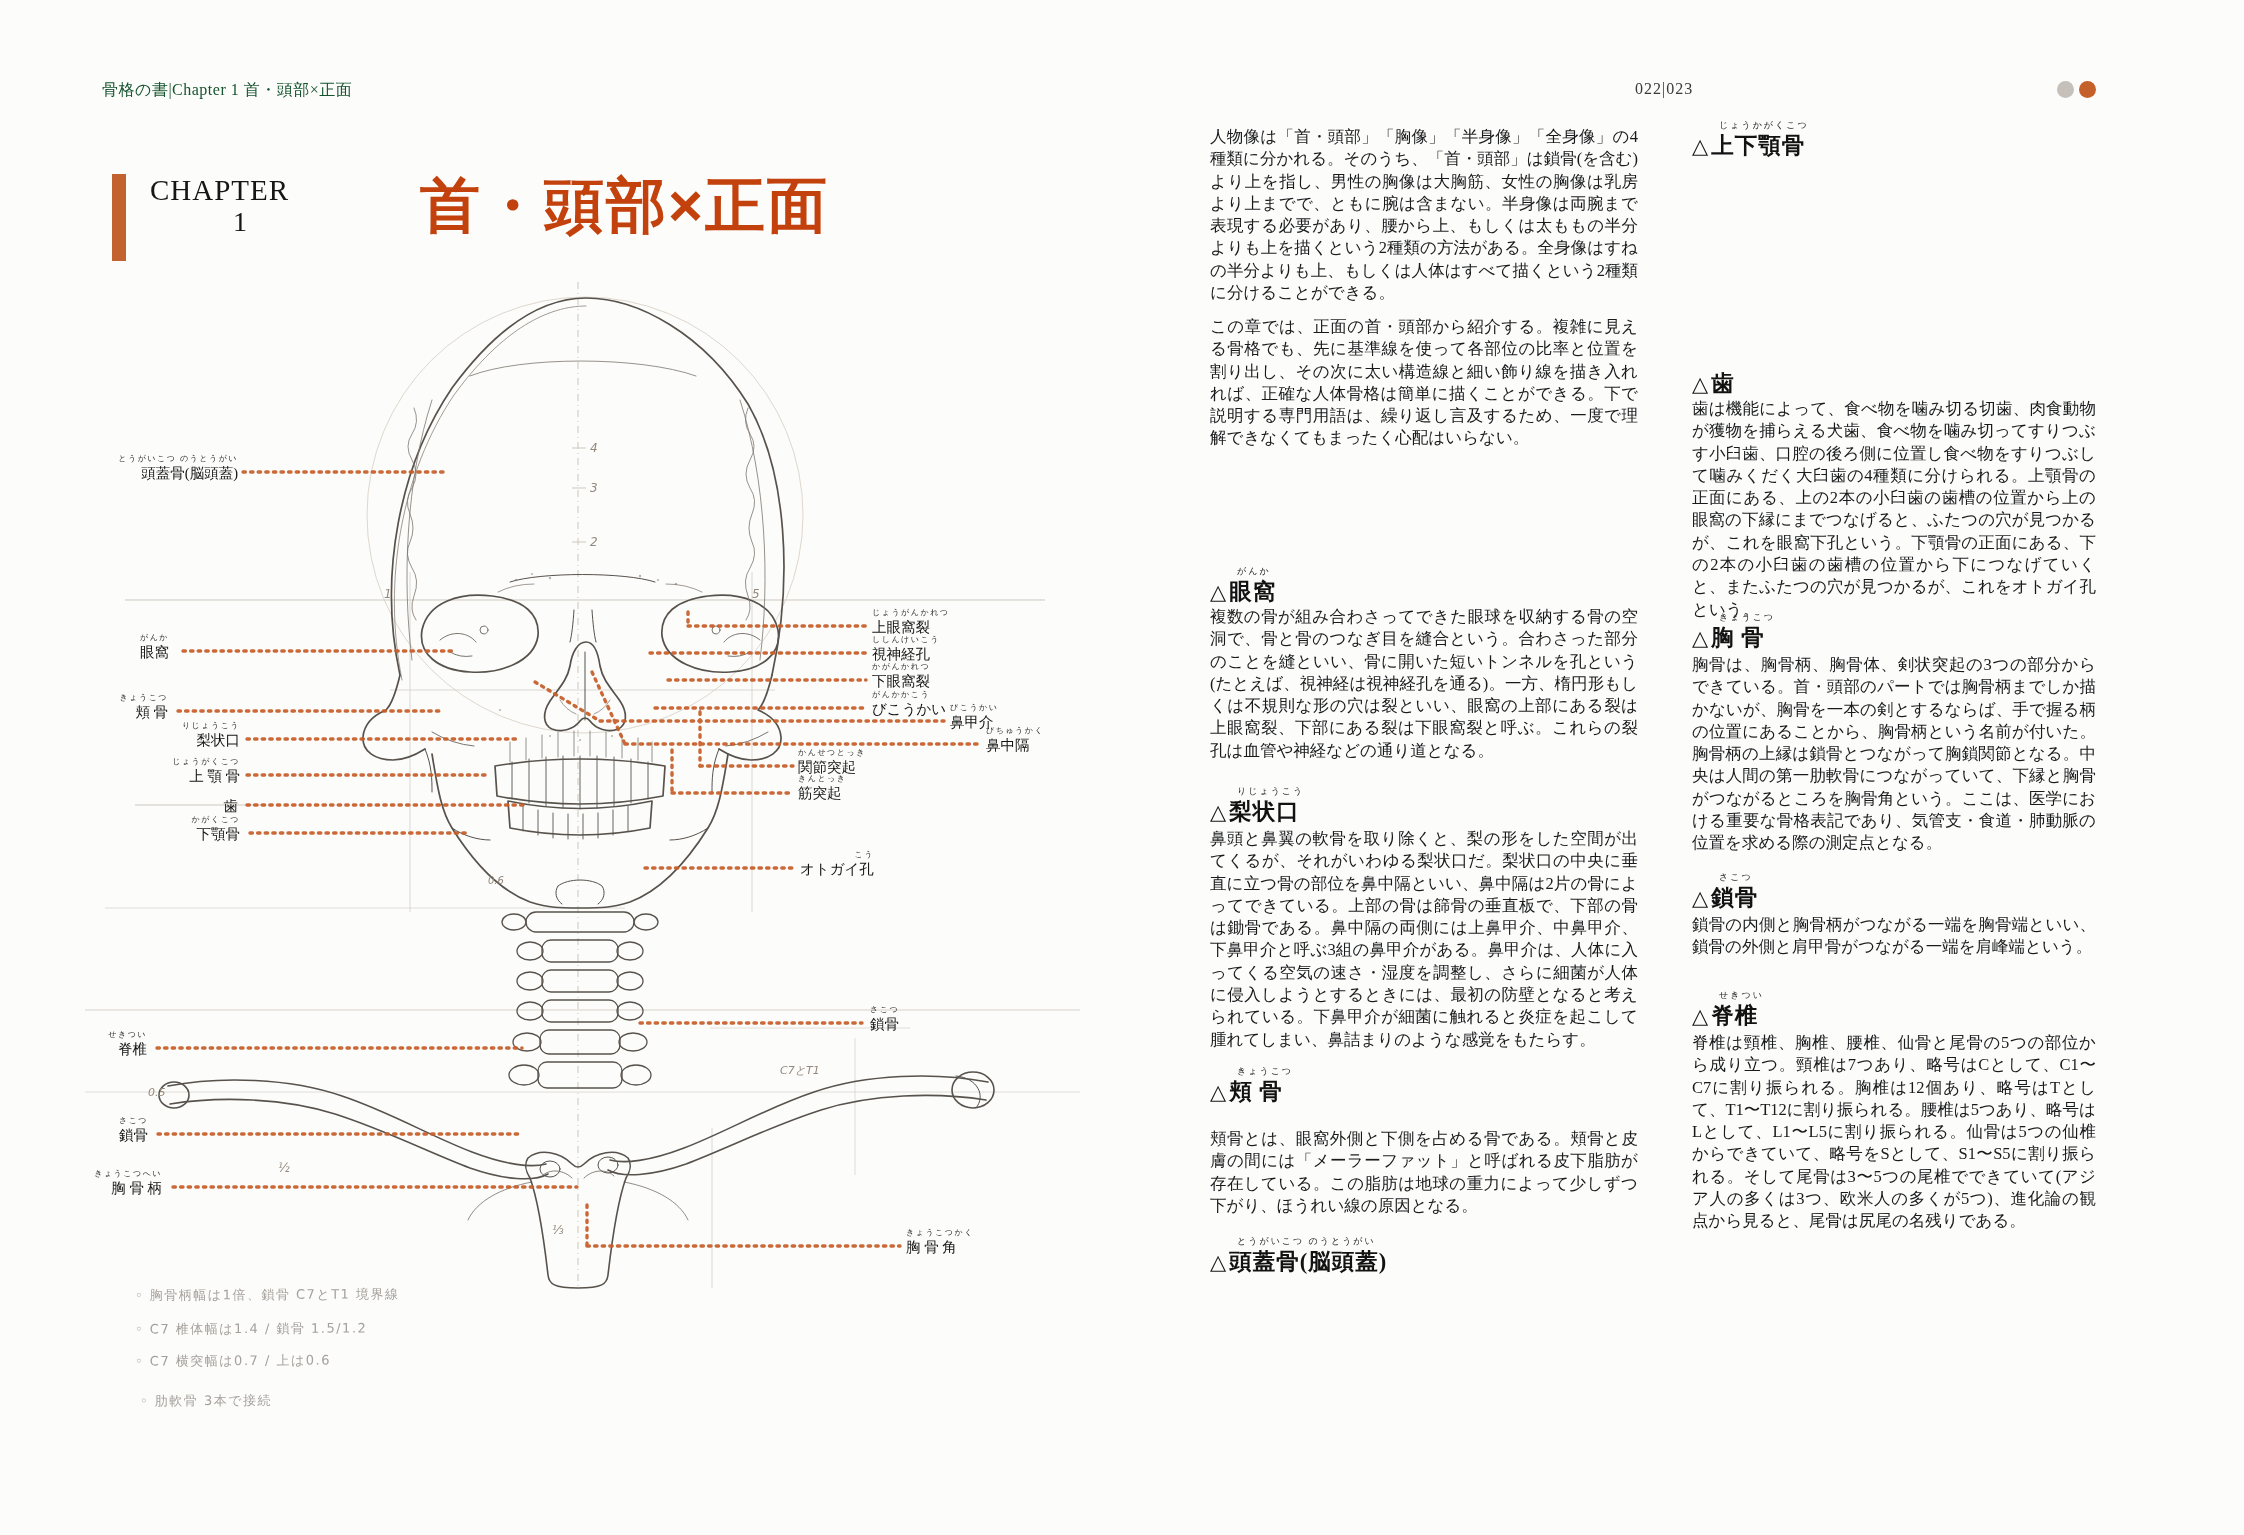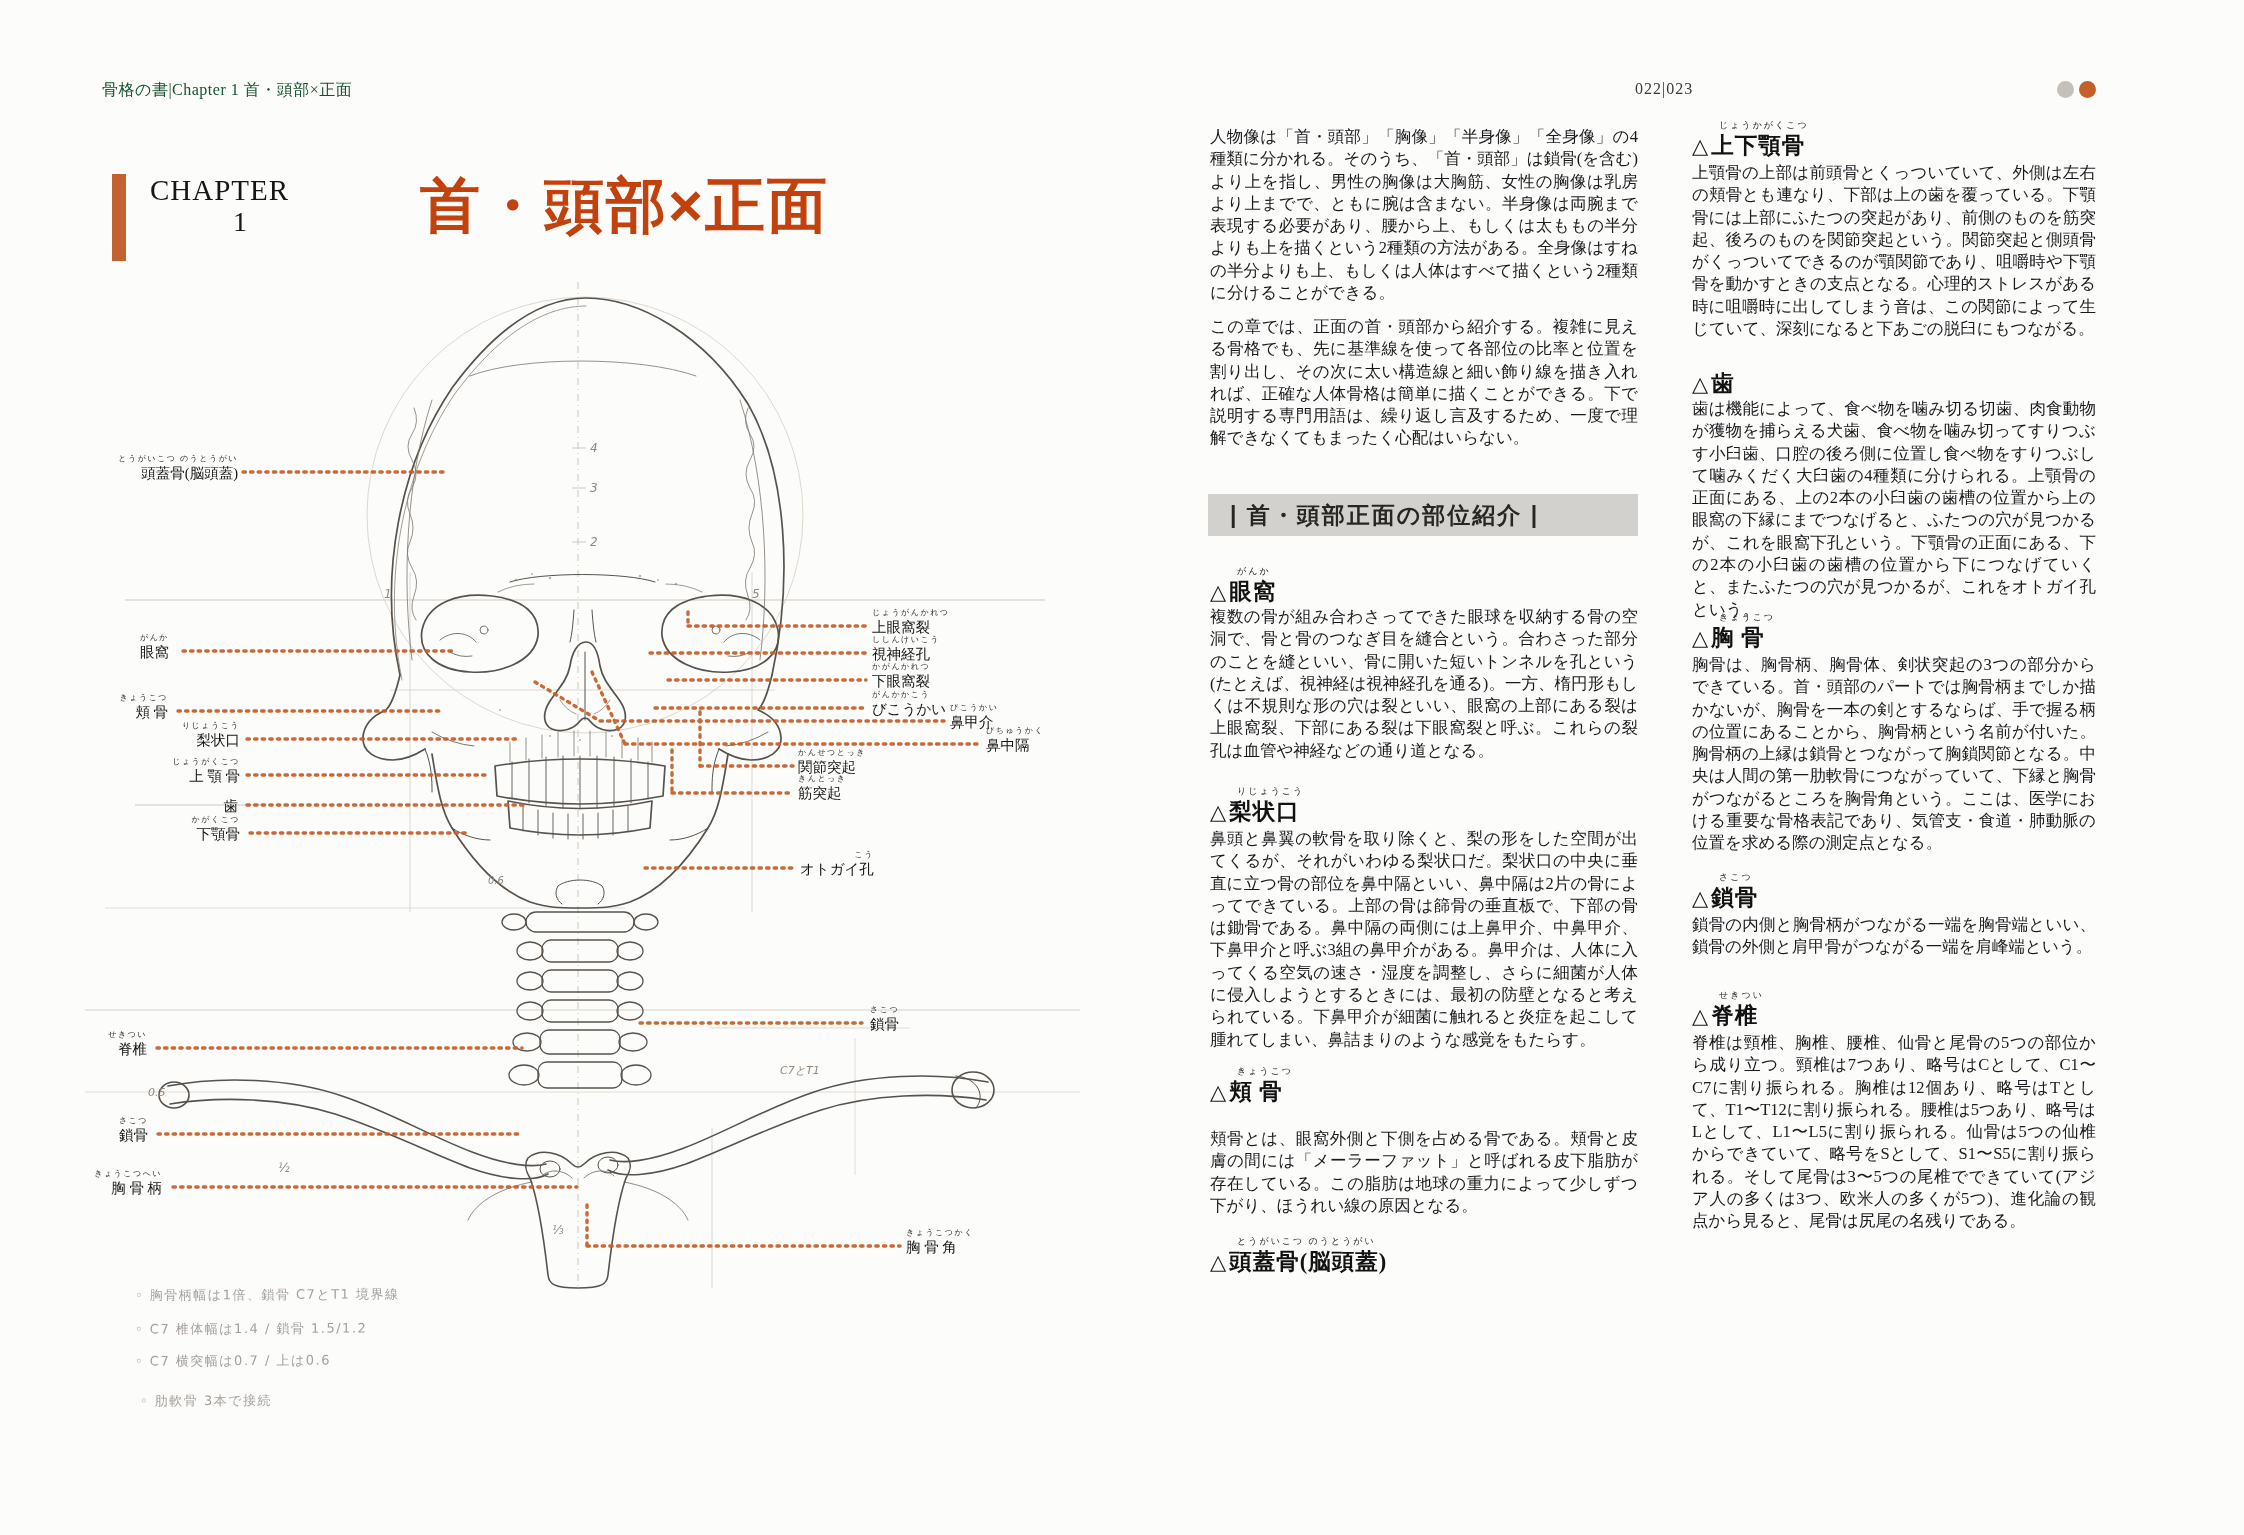--- a/index.html
+++ b/index.html
@@ -286,21 +286,20 @@
     <span>胸 骨 角</span></div>
 
   <div class="note" style="left:135px;top:1286px;">◦ 胸骨柄幅は1倍、鎖骨 C7とT1 境界線</div>
   <div class="note" style="left:135px;top:1320px;">◦ C7 椎体幅は1.4 / 鎖骨 1.5/1.2</div>
   <div class="note" style="left:135px;top:1352px;">◦ C7 横突幅は0.7 / 上は0.6</div>
   <div class="note" style="left:140px;top:1392px;">◦ 肋軟骨 3本で接続</div>
 
   <div class="para" style="left:1210px;top:126px;width:428px;">人物像は「首・頭部」「胸像」「半身像」「全身像」の4種類に分かれる。そのうち、「首・頭部」は鎖骨(を含む)より上を指し、男性の胸像は大胸筋、女性の胸像は乳房より上までで、ともに腕は含まない。半身像は両腕まで表現する必要があり、腰から上、もしくは太ももの半分よりも上を描くという2種類の方法がある。全身像はすねの半分よりも上、もしくは人体はすべて描くという2種類に分けることができる。</div>
   <div class="para" style="left:1210px;top:316px;width:428px;">この章では、正面の首・頭部から紹介する。複雑に見える骨格でも、先に基準線を使って各部位の比率と位置を割り出し、その次に太い構造線と細い飾り線を描き入れれば、正確な人体骨格は簡単に描くことができる。下で説明する専門用語は、繰り返し言及するため、一度で理解できなくてもまったく心配はいらない。</div>
 
-  <div class="sec-box" style="left:1208px;top:494px;width:430px;height:42px;">| 首・頭部正面の部位紹介 |</div>
 
   <div class="sec-head" style="left:1210px;top:576px;">
     <span class="sec-furi">がんか</span>
     <span class="sec-title"><span class="tri">△</span><span>眼窩</span></span></div>
   <div class="para" style="left:1210px;top:606px;width:428px;">複数の骨が組み合わさってできた眼球を収納する骨の空洞で、骨と骨のつなぎ目を縫合という。合わさった部分のことを縫といい、骨に開いた短いトンネルを孔という(たとえば、視神経は視神経孔を通る)。一方、楕円形もしくは不規則な形の穴は裂といい、眼窩の上部にある裂は上眼窩裂、下部にある裂は下眼窩裂と呼ぶ。これらの裂孔は血管や神経などの通り道となる。</div>
 
   <div class="sec-head" style="left:1210px;top:796px;">
     <span class="sec-furi">りじょうこう</span>
     <span class="sec-title"><span class="tri">△</span><span>梨状口</span></span></div>
   <div class="para" style="left:1210px;top:828px;width:428px;">鼻頭と鼻翼の軟骨を取り除くと、梨の形をした空間が出てくるが、それがいわゆる梨状口だ。梨状口の中央に垂直に立つ骨の部位を鼻中隔といい、鼻中隔は2片の骨によってできている。上部の骨は篩骨の垂直板で、下部の骨は鋤骨である。鼻中隔の両側には上鼻甲介、中鼻甲介、下鼻甲介と呼ぶ3組の鼻甲介がある。鼻甲介は、人体に入ってくる空気の速さ・湿度を調整し、さらに細菌が人体に侵入しようとするときには、最初の防壁となると考えられている。下鼻甲介が細菌に触れると炎症を起こして腫れてしまい、鼻詰まりのような感覚をもたらす。</div>
@@ -310,21 +309,20 @@
     <span class="sec-title"><span class="tri">△</span><span>頬 骨</span></span></div>
   <div class="para" style="left:1210px;top:1108px;width:428px;margin-top:20px;">頬骨とは、眼窩外側と下側を占める骨である。頬骨と皮膚の間には「メーラーファット」と呼ばれる皮下脂肪が存在している。この脂肪は地球の重力によって少しずつ下がり、ほうれい線の原因となる。</div>
 
   <div class="sec-head" style="left:1210px;top:1246px;">
     <span class="sec-furi">とうがいこつ のうとうがい</span>
     <span class="sec-title"><span class="tri">△</span><span>頭蓋骨(脳頭蓋)</span></span></div>
 
   <div class="sec-head" style="left:1692px;top:130px;">
     <span class="sec-furi">じょうかがくこつ</span>
     <span class="sec-title"><span class="tri">△</span><span>上下顎骨</span></span></div>
-  <div class="para" style="left:1692px;top:162px;width:404px;">上顎骨の上部は前頭骨とくっついていて、外側は左右の頬骨とも連なり、下部は上の歯を覆っている。下顎骨には上部にふたつの突起があり、前側のものを筋突起、後ろのものを関節突起という。関節突起と側頭骨がくっついてできるのが顎関節であり、咀嚼時や下顎骨を動かすときの支点となる。心理的ストレスがある時に咀嚼時に出してしまう音は、この関節によって生じていて、深刻になると下あごの脱臼にもつながる。</div>
 
   <div class="sec-head" style="left:1692px;top:368px;">
     <span class="sec-furi"></span>
     <span class="sec-title"><span class="tri">△</span><span>歯</span></span></div>
   <div class="para" style="left:1692px;top:398px;width:404px;">歯は機能によって、食べ物を噛み切る切歯、肉食動物が獲物を捕らえる犬歯、食べ物を噛み切ってすりつぶす小臼歯、口腔の後ろ側に位置し食べ物をすりつぶして噛みくだく大臼歯の4種類に分けられる。上顎骨の正面にある、上の2本の小臼歯の歯槽の位置から上の眼窩の下縁にまでつなげると、ふたつの穴が見つかるが、これを眼窩下孔という。下顎骨の正面にある、下の2本の小臼歯の歯槽の位置から下につなげていくと、またふたつの穴が見つかるが、これをオトガイ孔という。</div>
 
   <div class="sec-head" style="left:1692px;top:622px;">
     <span class="sec-furi">きょうこつ</span>
     <span class="sec-title"><span class="tri">△</span><span>胸 骨</span></span></div>
   <div class="para" style="left:1692px;top:654px;width:404px;">胸骨は、胸骨柄、胸骨体、剣状突起の3つの部分からできている。首・頭部のパートでは胸骨柄までしか描かないが、胸骨を一本の剣とするならば、手で握る柄の位置にあることから、胸骨柄という名前が付いた。胸骨柄の上縁は鎖骨とつながって胸鎖関節となる。中央は人間の第一肋軟骨につながっていて、下縁と胸骨がつながるところを胸骨角という。ここは、医学における重要な骨格表記であり、気管支・食道・肺動脈の位置を求める際の測定点となる。</div>

